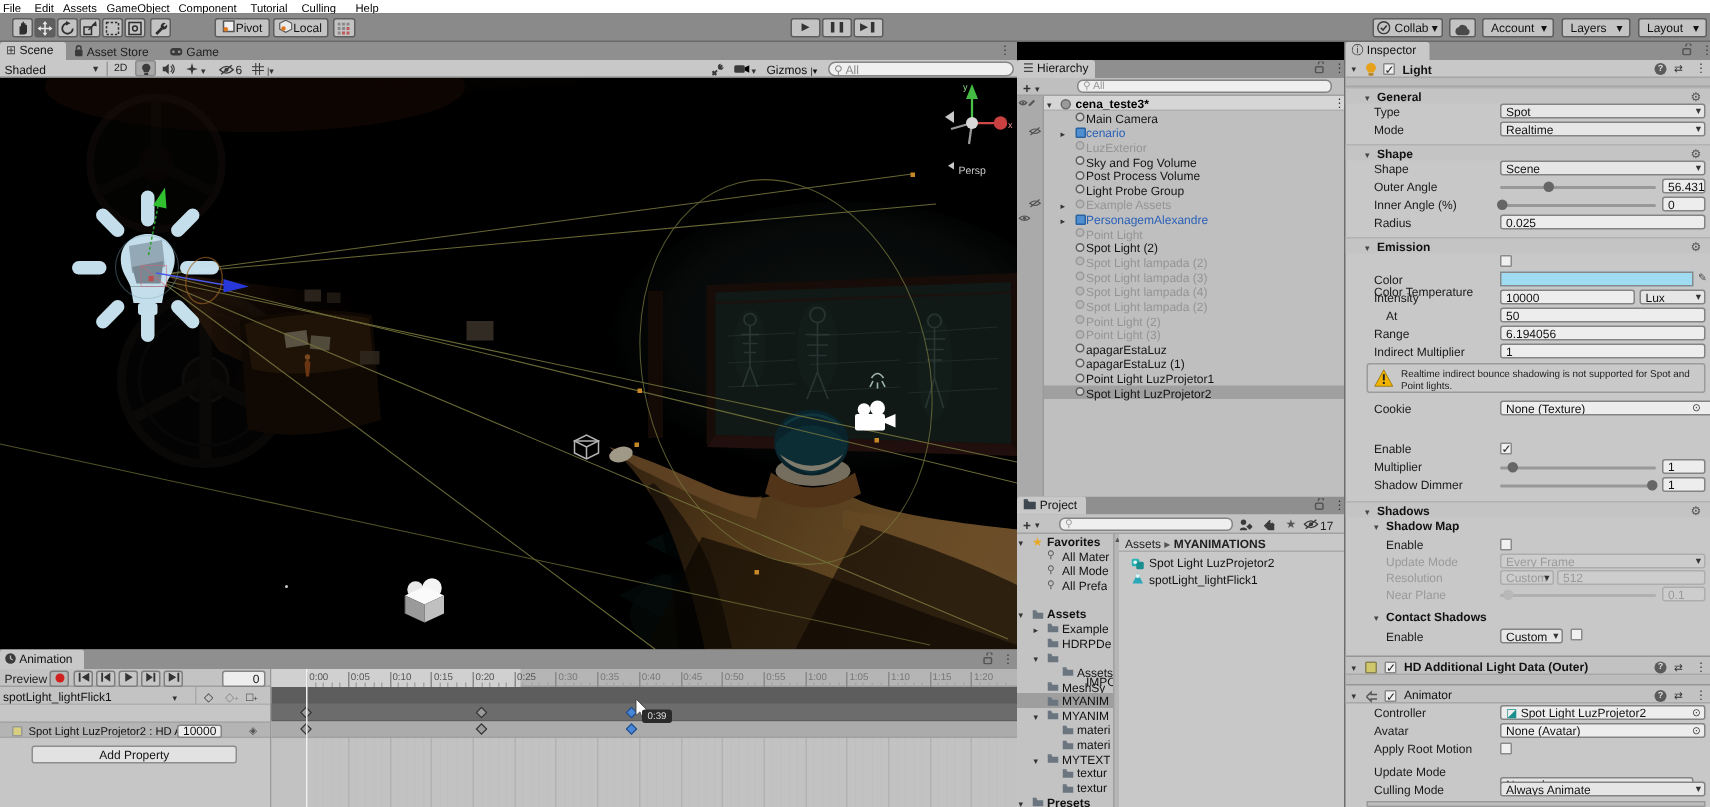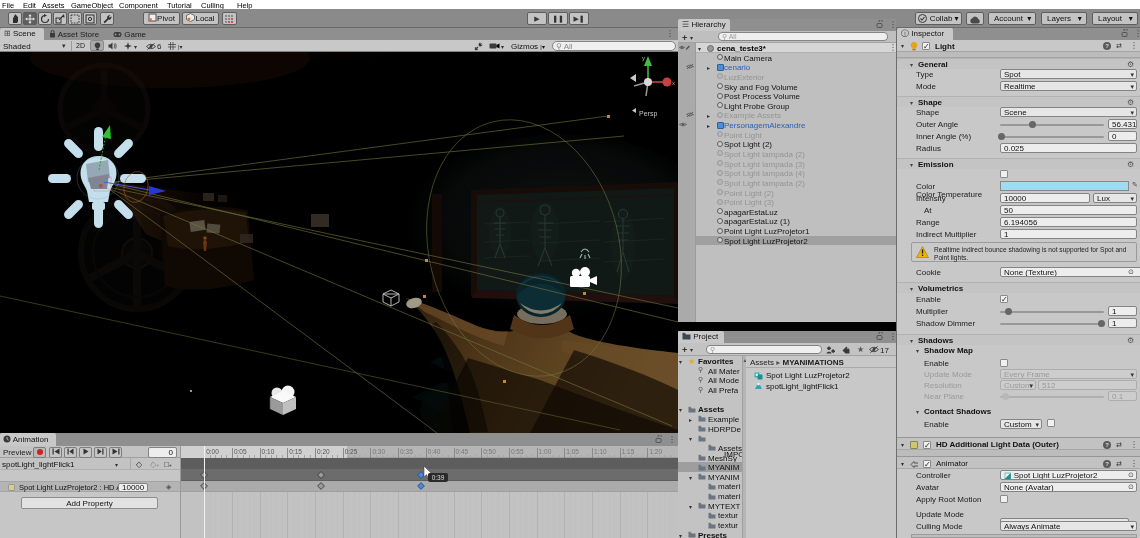--- a/index.html
+++ b/index.html
@@ -631,21 +631,21 @@
         <rect x="1.6" y="1.6" width="4.8" height="4.8" fill="#4a86d8" stroke="#1d4f90" stroke-width="0.8" transform="rotate(45 4 4)"></rect>
       </svg>
   <div class="abs" style="left:22.8px;top:0;width:1px;height:92px;background:#f0f0f0;"></div>
   <svg class="abs" style="left:242px;top:20px;" width="10" height="14" viewBox="0 0 10 14">
         <polygon points="1,0 1,11 3.6,8.6 5.4,13 7.2,12.2 5.4,8 9,8" fill="#fff" stroke="#444" stroke-width="0.6"></polygon>
       </svg>
   <div class="abs" style="left:247px;top:27px;width:20px;height:9px;background:#2a2a2a;border-radius:2px;color:#ddd;font-size:6.5px;line-height:9px;text-align:center;">0:39</div>
   </div>
 </div>
 
-<div class="abs" id="hier" style="left:678px;top:19px;width:218px;height:303px;background:#bfbfbf;overflow:hidden;">
+<div class="abs" id="hier" style="left:678px;top:40px;width:218px;height:303px;background:#bfbfbf;overflow:hidden;">
   <div class="abs" style="left:0;top:0;width:218px;height:12px;background:#8f8f8f;">
     <div class="abs" style="left:0;top:0;width:52px;height:12px;background:#c8c8c8;border-radius:2px 2px 0 0;font-size:8px;line-height:12px;"><span style="margin-left:4px;color:#444;">☰</span> Hierarchy</div>
     <div class="txt" style="left:198px;top:1px;font-size:8px;color:#444;"><svg width="7" height="8" viewBox="0 0 7 8">
           <rect x="1" y="3.5" width="5" height="4" rx="0.8" fill="none" stroke="#555" stroke-width="1"></rect>
           <path d="M2,3.5 L2,2.2 A1.5,1.5 0 0 1 5,2.2" fill="none" stroke="#555" stroke-width="1" transform="translate(1.2,-1) rotate(18 3.5 2)"></path>
         </svg></div>
     <div class="txt" style="left:211px;top:1px;font-size:8px;color:#333;">⋮</div>
   </div>
   <div class="abs" style="left:0;top:12px;width:218px;height:12px;background:#bfbfbf;border-bottom:1px solid #a2a2a2;">
     <div class="txt" style="left:4px;top:2px;font-size:9px;font-weight:bold;color:#333;">+</div>
@@ -941,24 +941,20 @@
         <polygon points="6.5,0.5 12.5,11.5 0.5,11.5" fill="#f0b400" stroke="#8a6a00" stroke-width="0.5"></polygon>
         <rect x="5.9" y="3.4" width="1.3" height="4.2" fill="#222"></rect>
         <rect x="5.9" y="8.6" width="1.3" height="1.4" fill="#222"></rect>
       </svg>
   <div class="txt" style="left:22px;top:2.5px;font-size:6.6px;color:#222;">Realtime indirect bounce shadowing is not supported for Spot and</div>
   <div class="txt" style="left:22px;top:10.5px;font-size:6.6px;color:#222;">Point lights.</div>
   </div>
   <div class="txt" style="left:19px;top:240px;font-size:8px;color:#1a1a1a;">Cookie</div>
   <div class="fld" style="left:103px;top:239px;width:153px;height:10px;">None (Texture)</div>
   <div class="txt" style="left:231px;top:240px;font-size:7px;color:#444;">⊙</div>
-  <div class="abs" style="left:0;top:254px;width:244px;height:11px;background:#c4c4c4;border-top:1px solid #b2b2b2;">
-  <div class="txt" style="left:13px;top:2px;font-size:6px;color:#444;">▾</div>
-  <div class="txt" style="left:21px;top:1px;font-size:8px;font-weight:bold;">Volumetrics</div>
-  </div>
   <div class="txt" style="left:19px;top:267px;font-size:8px;color:#1a1a1a;">Enable</div>
   <div class="cb" style="left:103px;top:267px;">✓</div>
   <div class="txt" style="left:19px;top:279px;font-size:8px;color:#1a1a1a;">Multiplier</div>
   <div class="abs" style="left:103px;top:283px;width:104px;height:2px;background:#989898;border-radius:1px;"></div>
   <div class="abs" style="left:108px;top:280px;width:7px;height:7px;border-radius:50%;background:#666666;"></div>
   <div class="fld" style="left:211px;top:278px;width:29px;height:10px;">1</div>
   <div class="txt" style="left:19px;top:291px;font-size:8px;color:#1a1a1a;">Shadow Dimmer</div>
   <div class="abs" style="left:103px;top:295px;width:104px;height:2px;background:#989898;border-radius:1px;"></div>
   <div class="abs" style="left:201px;top:292px;width:7px;height:7px;border-radius:50%;background:#666666;"></div>
   <div class="fld" style="left:211px;top:290px;width:29px;height:10px;">1</div>

